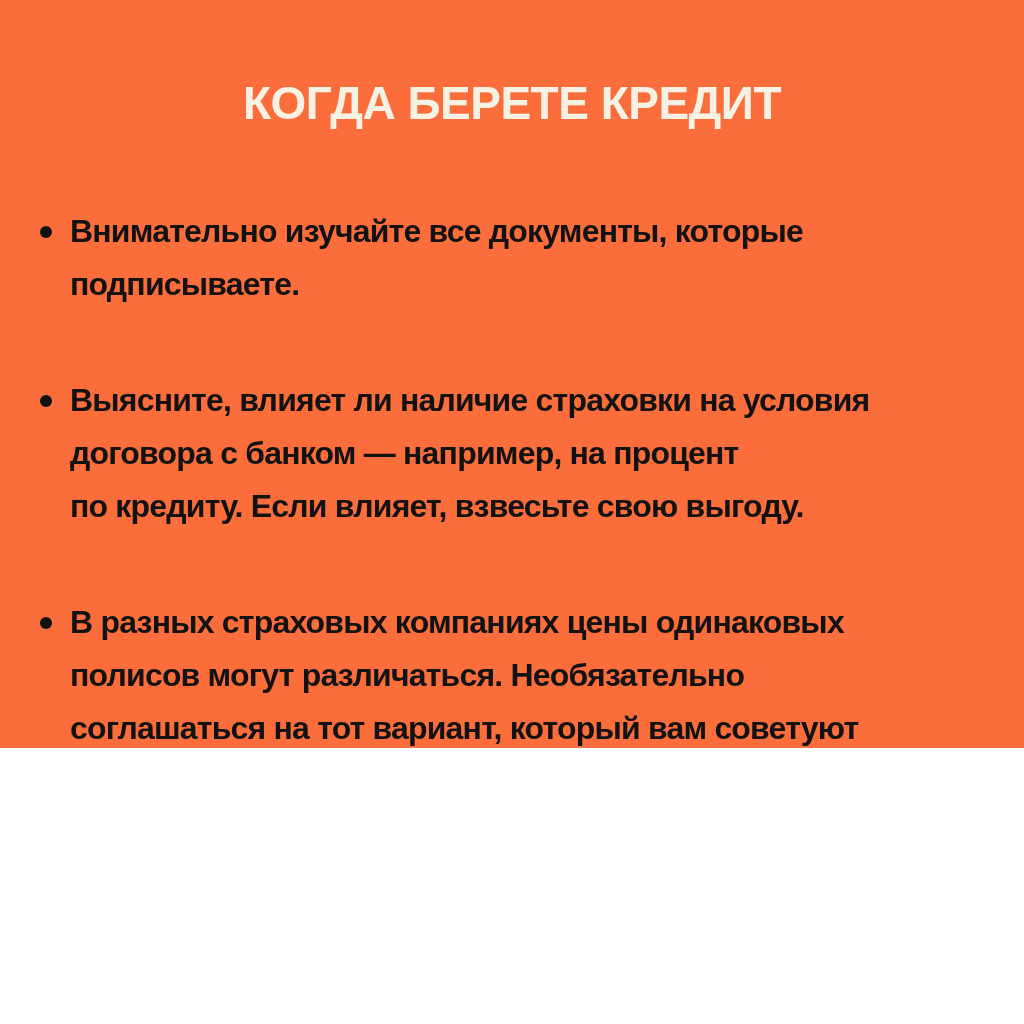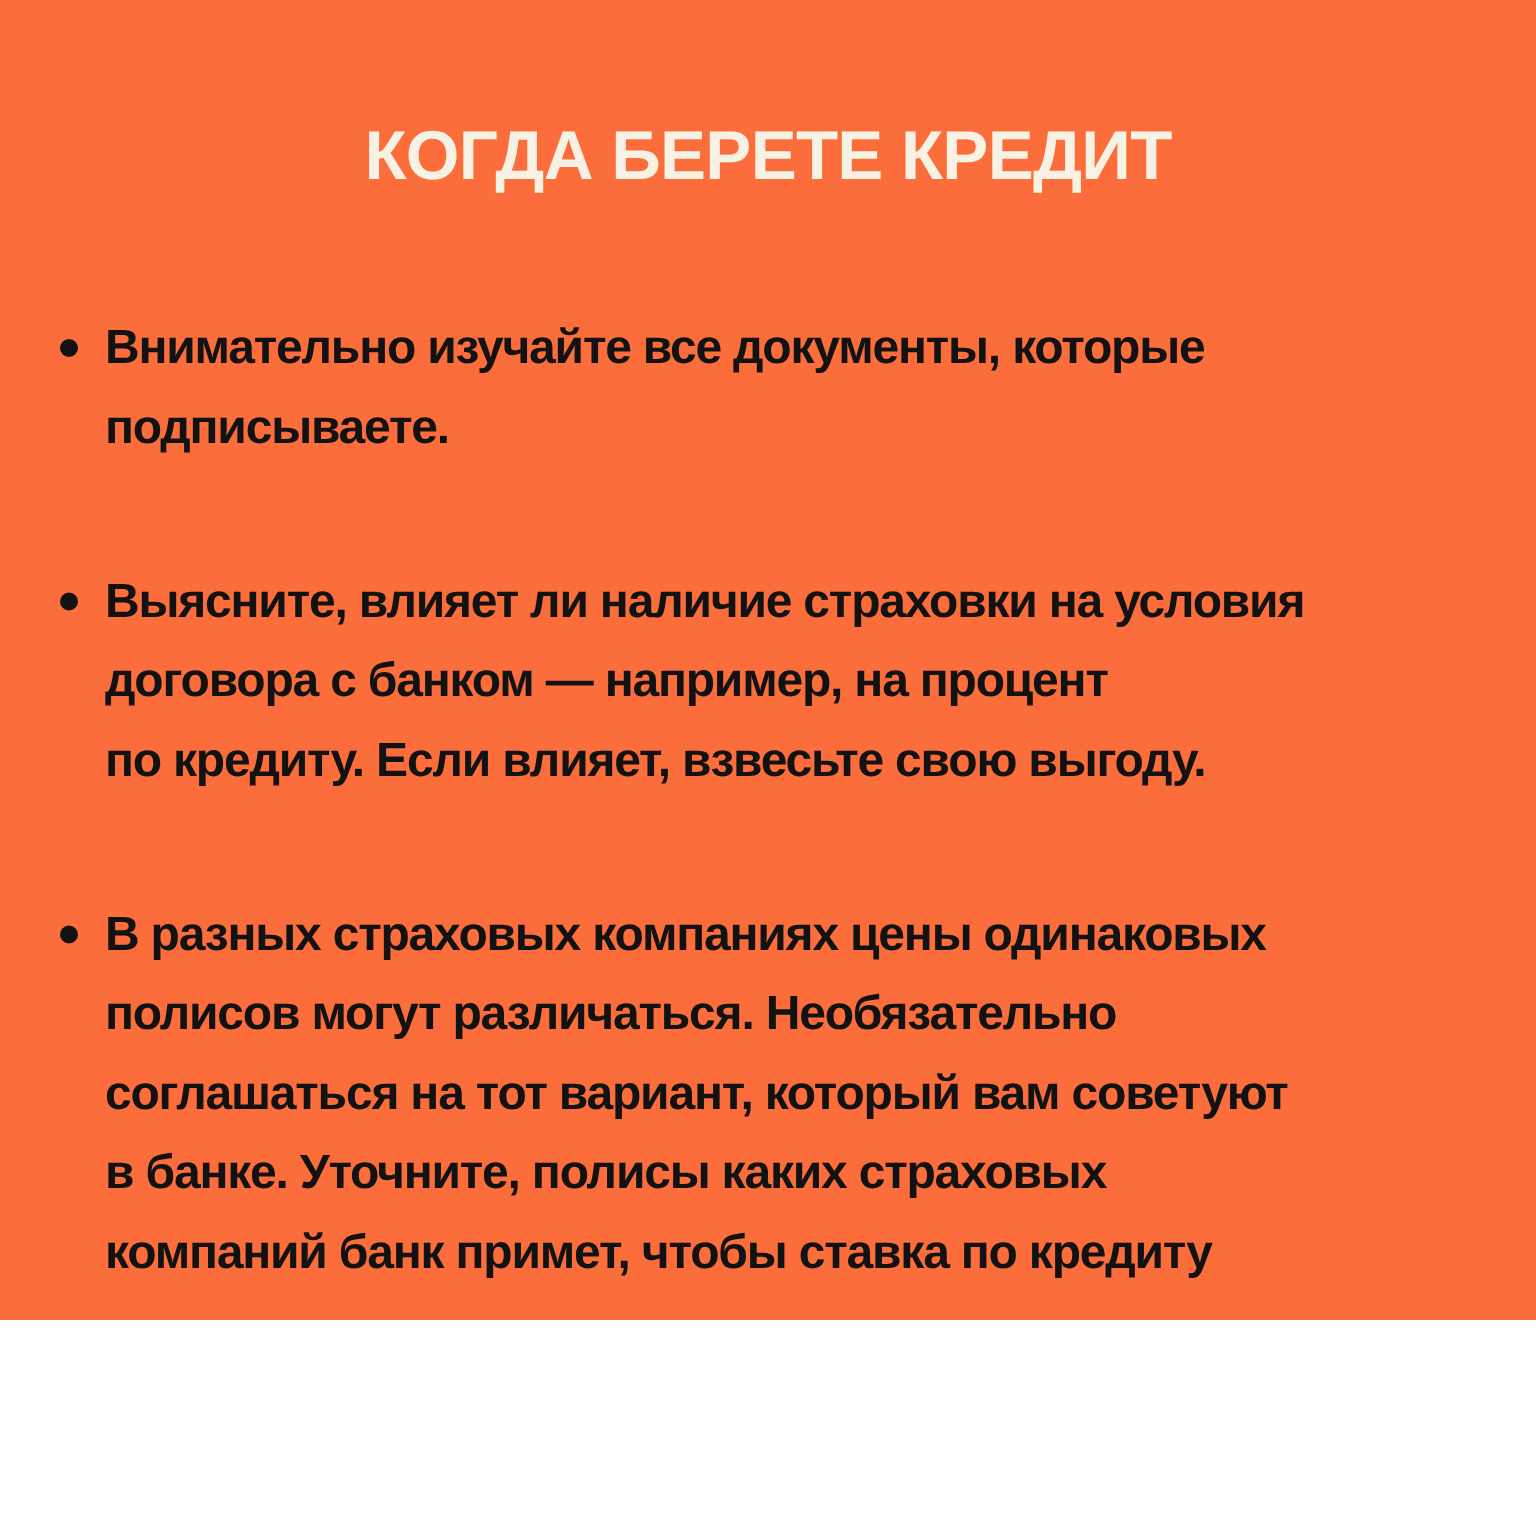--- a/index.html
+++ b/index.html
@@ -2,21 +2,21 @@
 <html lang="ru"><head>
 <meta charset="utf-8">
 <style>
   html, body {
     margin: 0;
     padding: 0;
   }
   .card {
     position: relative;
     width: 1024px;
-    height: 880px;
+    height: 748px;
     overflow: hidden;
     background: var(--bg, #FB6E3C);
     font-family: "Liberation Sans", sans-serif;
     box-sizing: border-box;
   }
   .title {
     margin: 0;
     padding-top: 78px;
     text-align: center;
     font-size: 46px;

